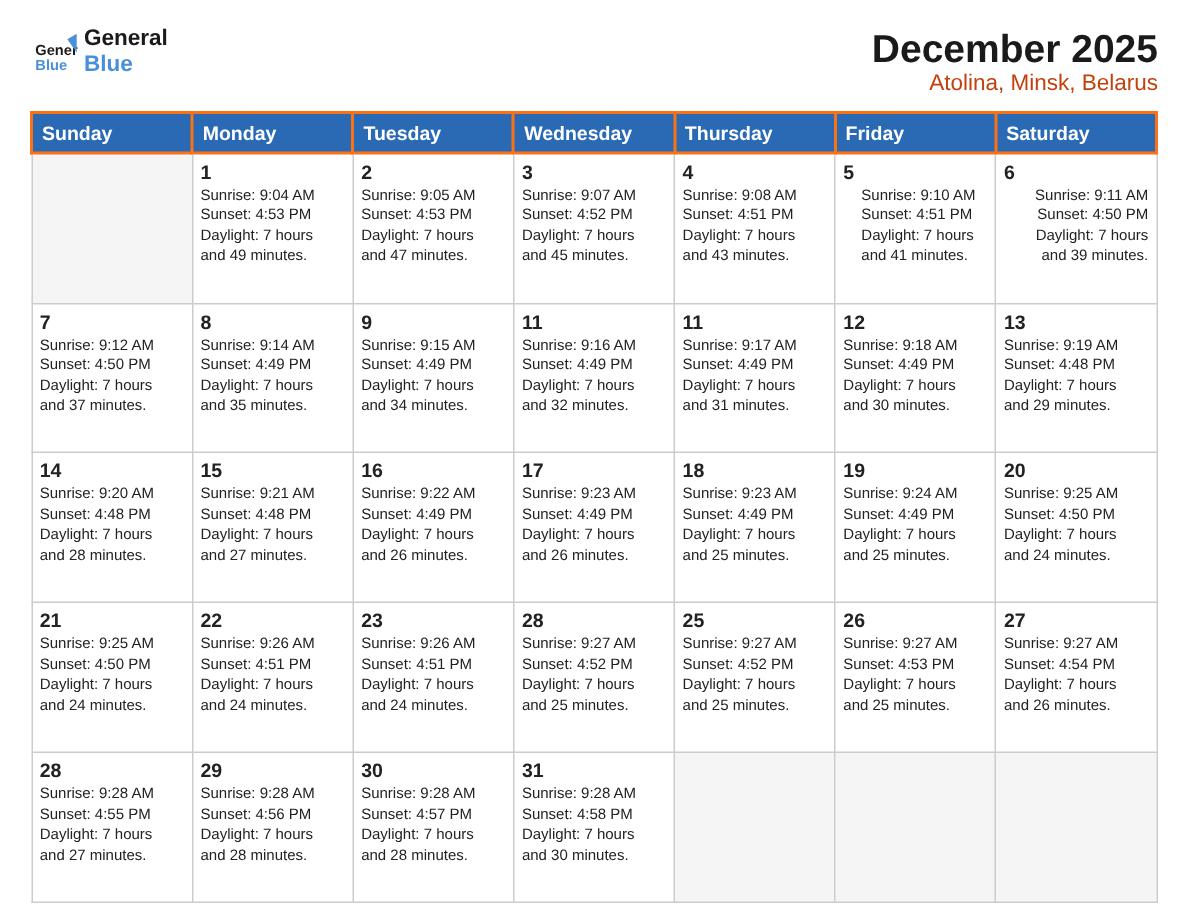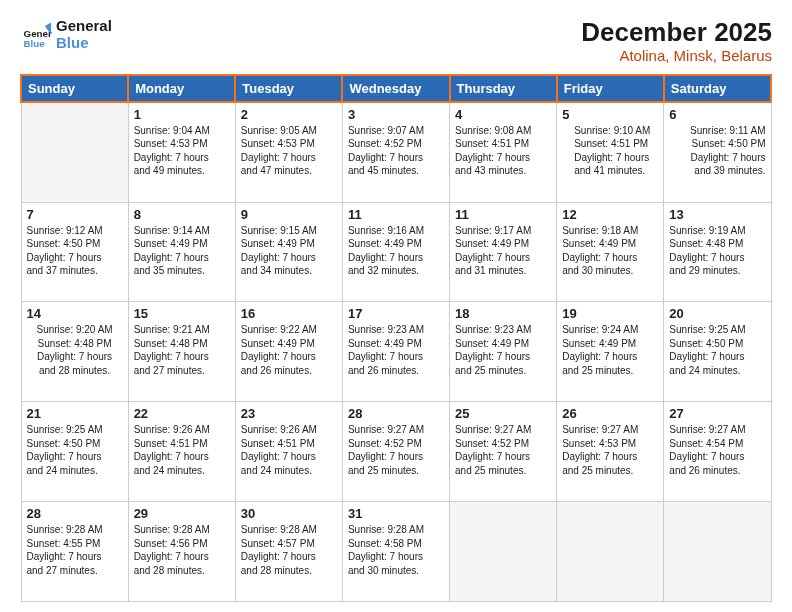--- a/index.html
+++ b/index.html
@@ -215,21 +215,21 @@
             <span class="day-num">13</span>
             <div class="cell-info" style="white-space: pre-line;">Sunrise: 9:19 AM
 Sunset: 4:48 PM
 Daylight: 7 hours
 and 29 minutes.</div>
           </td>
         </tr>
         <tr>
           <td>
             <span class="day-num">14</span>
-            <div class="cell-info" style="white-space: pre-line; text-align: center;">Sunrise: 9:20 AM
+            <div class="cell-info" style="white-space: pre-line;">Sunrise: 9:20 AM
 Sunset: 4:48 PM
 Daylight: 7 hours
 and 28 minutes.</div>
           </td>
           <td>
             <span class="day-num">15</span>
             <div class="cell-info" style="white-space: pre-line;">Sunrise: 9:21 AM
 Sunset: 4:48 PM
 Daylight: 7 hours
 and 27 minutes.</div>

